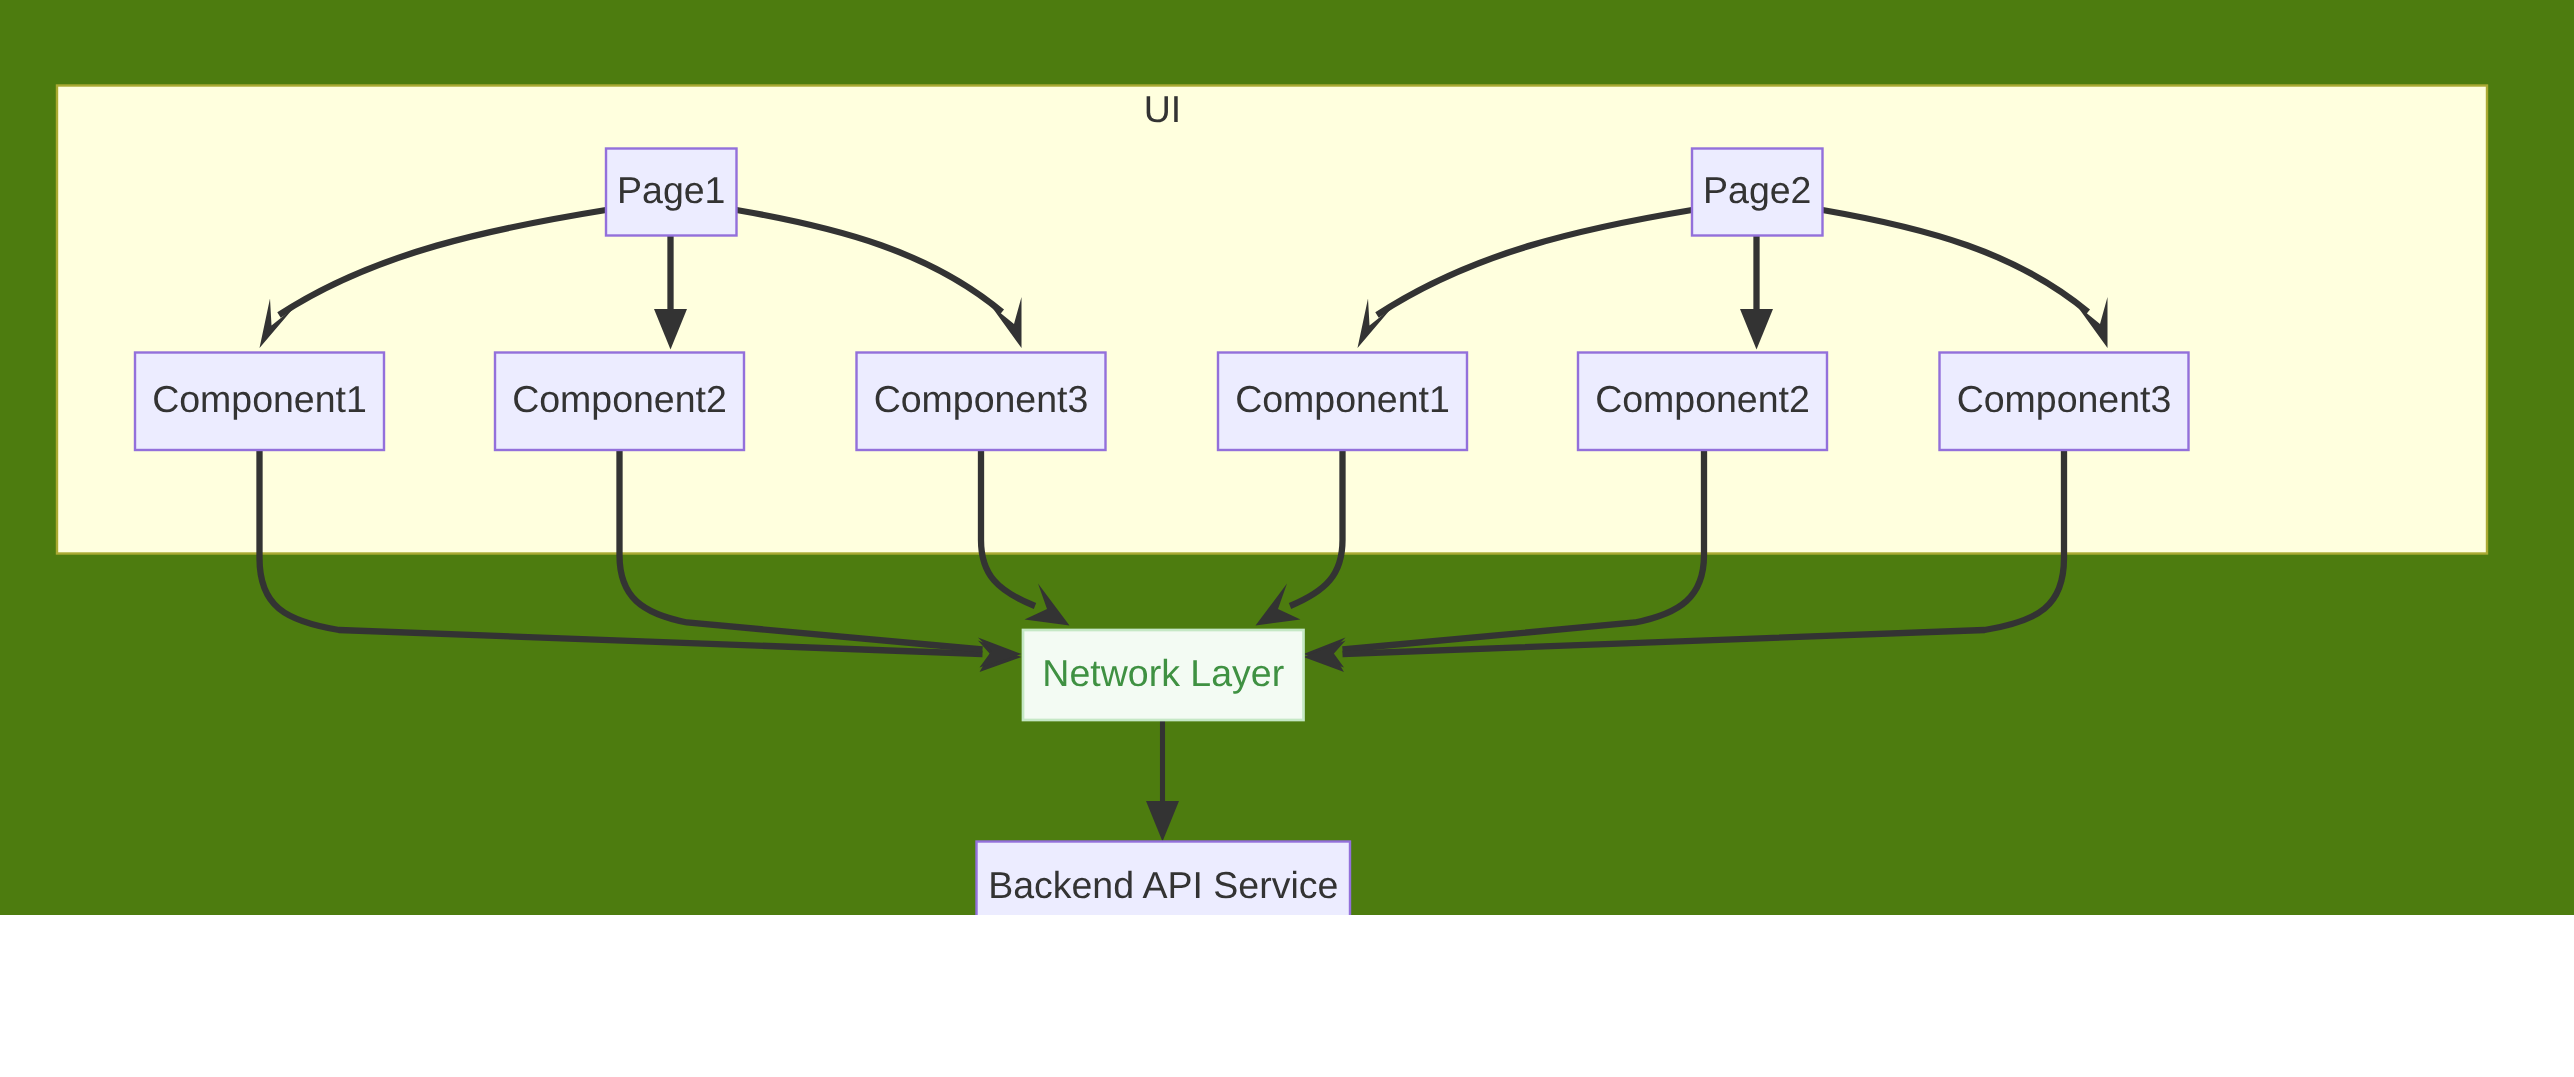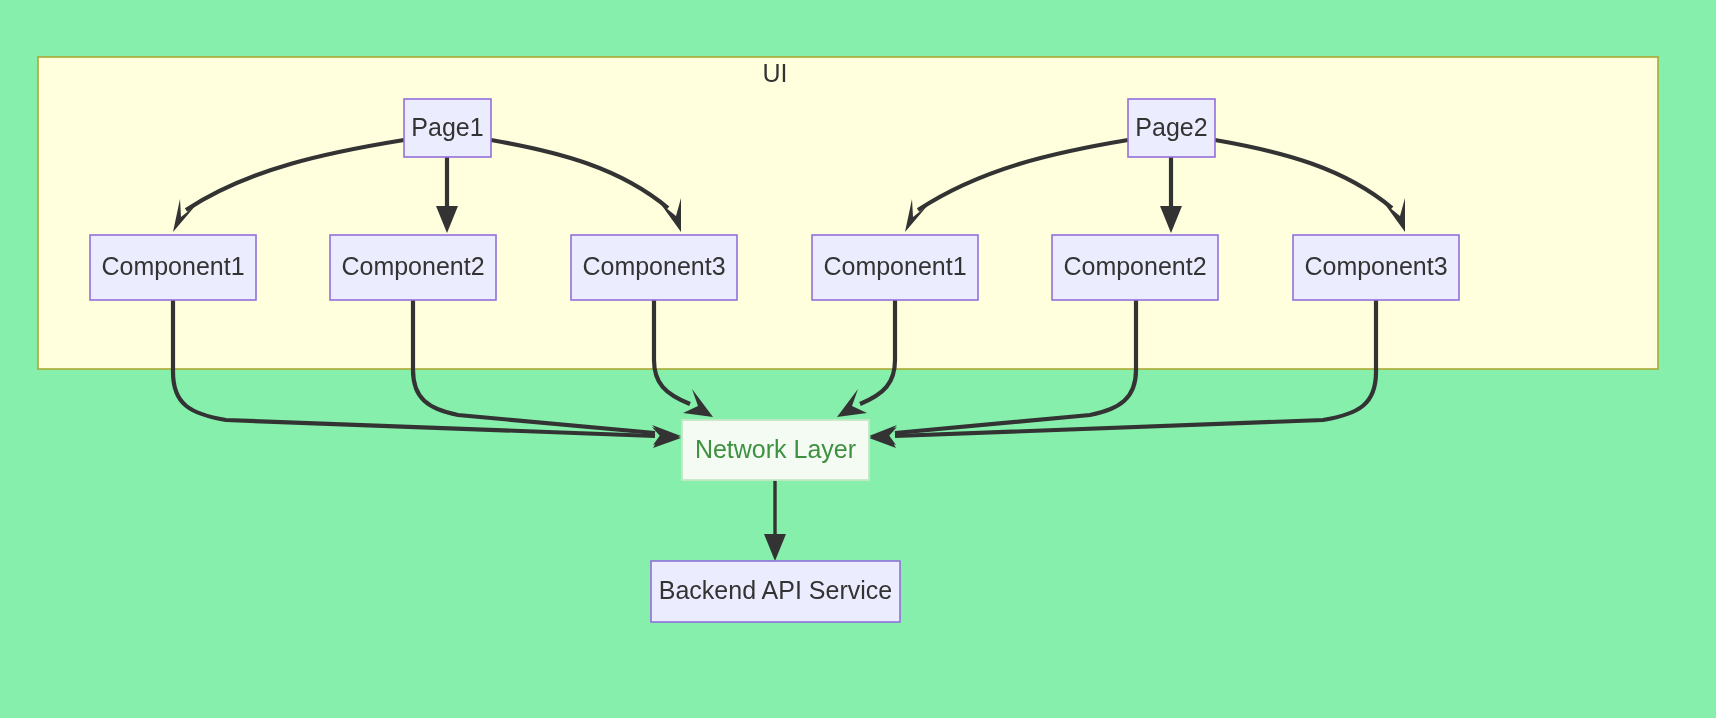--- a/index.html
+++ b/index.html
@@ -6,22 +6,22 @@
     margin: 0;
     padding: 0;
     background: #ffffff;
   }
   body {
     font-family: "Liberation Sans", sans-serif;
   }
   #canvas {
     position: relative;
     width: 1716px;
-    height: 718px;
-    background: #86efac;
+    height: 610px;
+    background: #4d7c0f;
     overflow: hidden;
     text-decoration: underline;
   }
   svg#diagram {
     position: absolute;
     top: 0;
     left: 0;
     width: 1716px;
     height: 718px;
     display: block;

